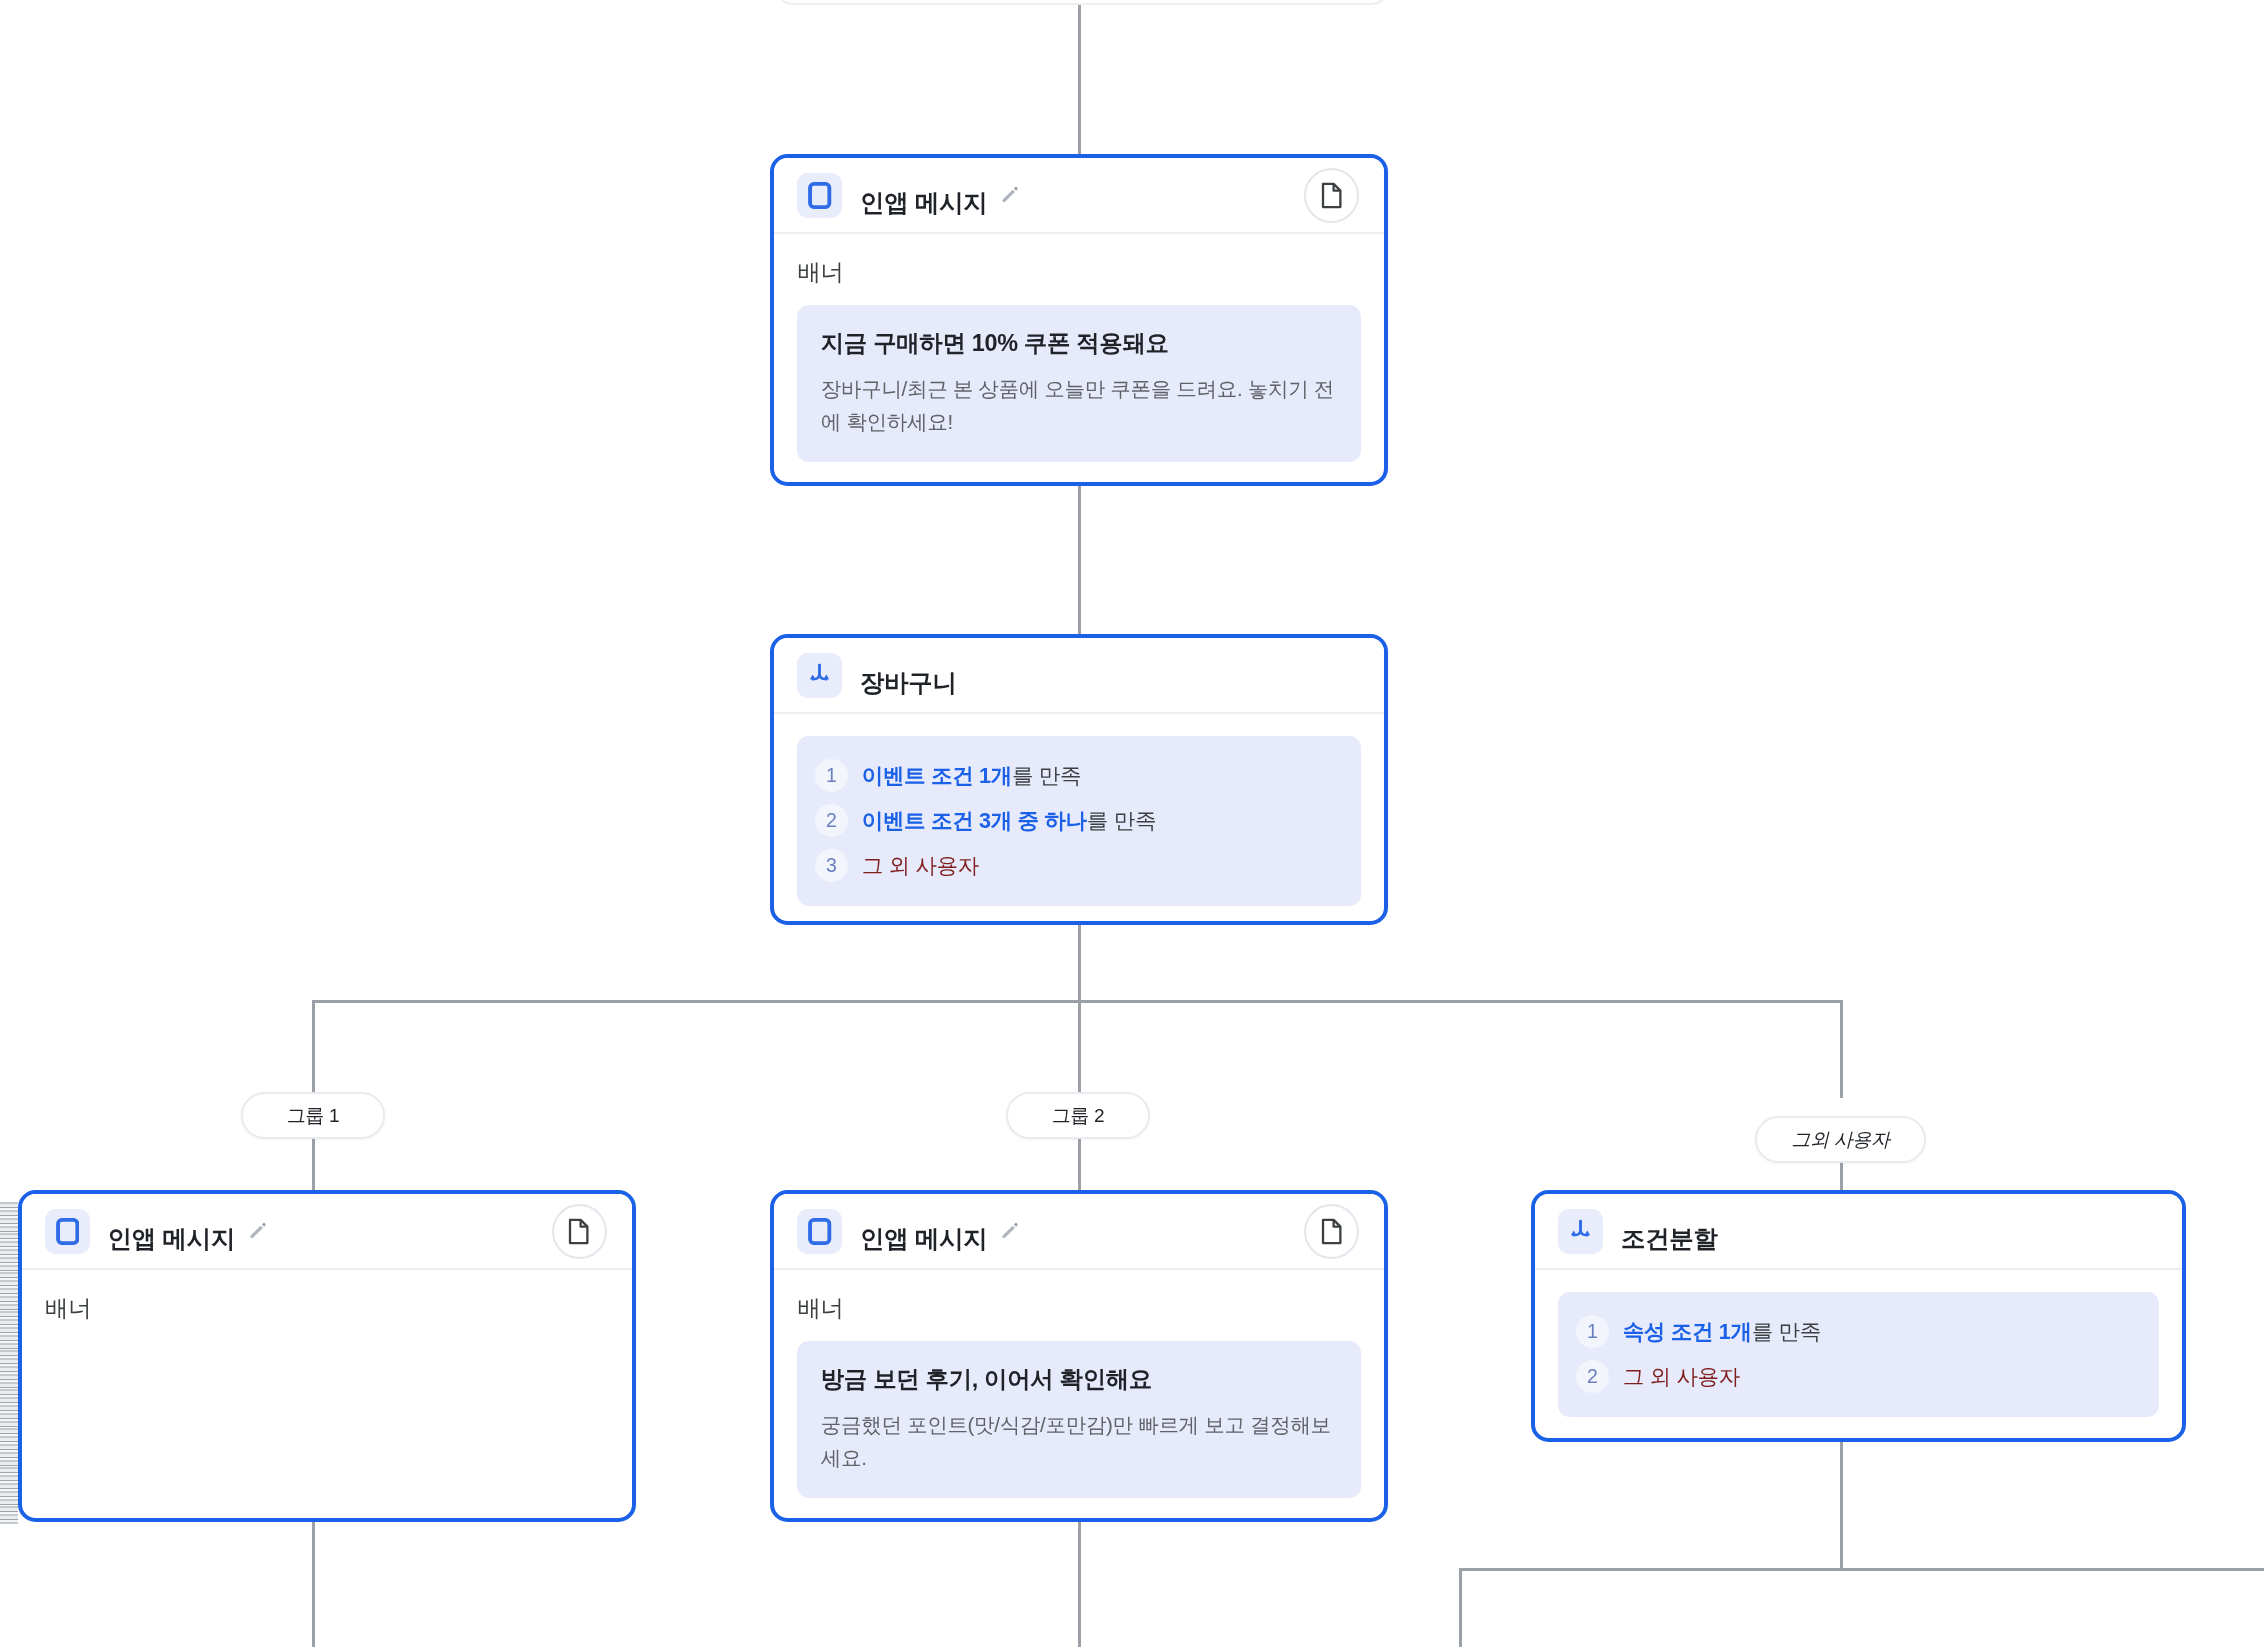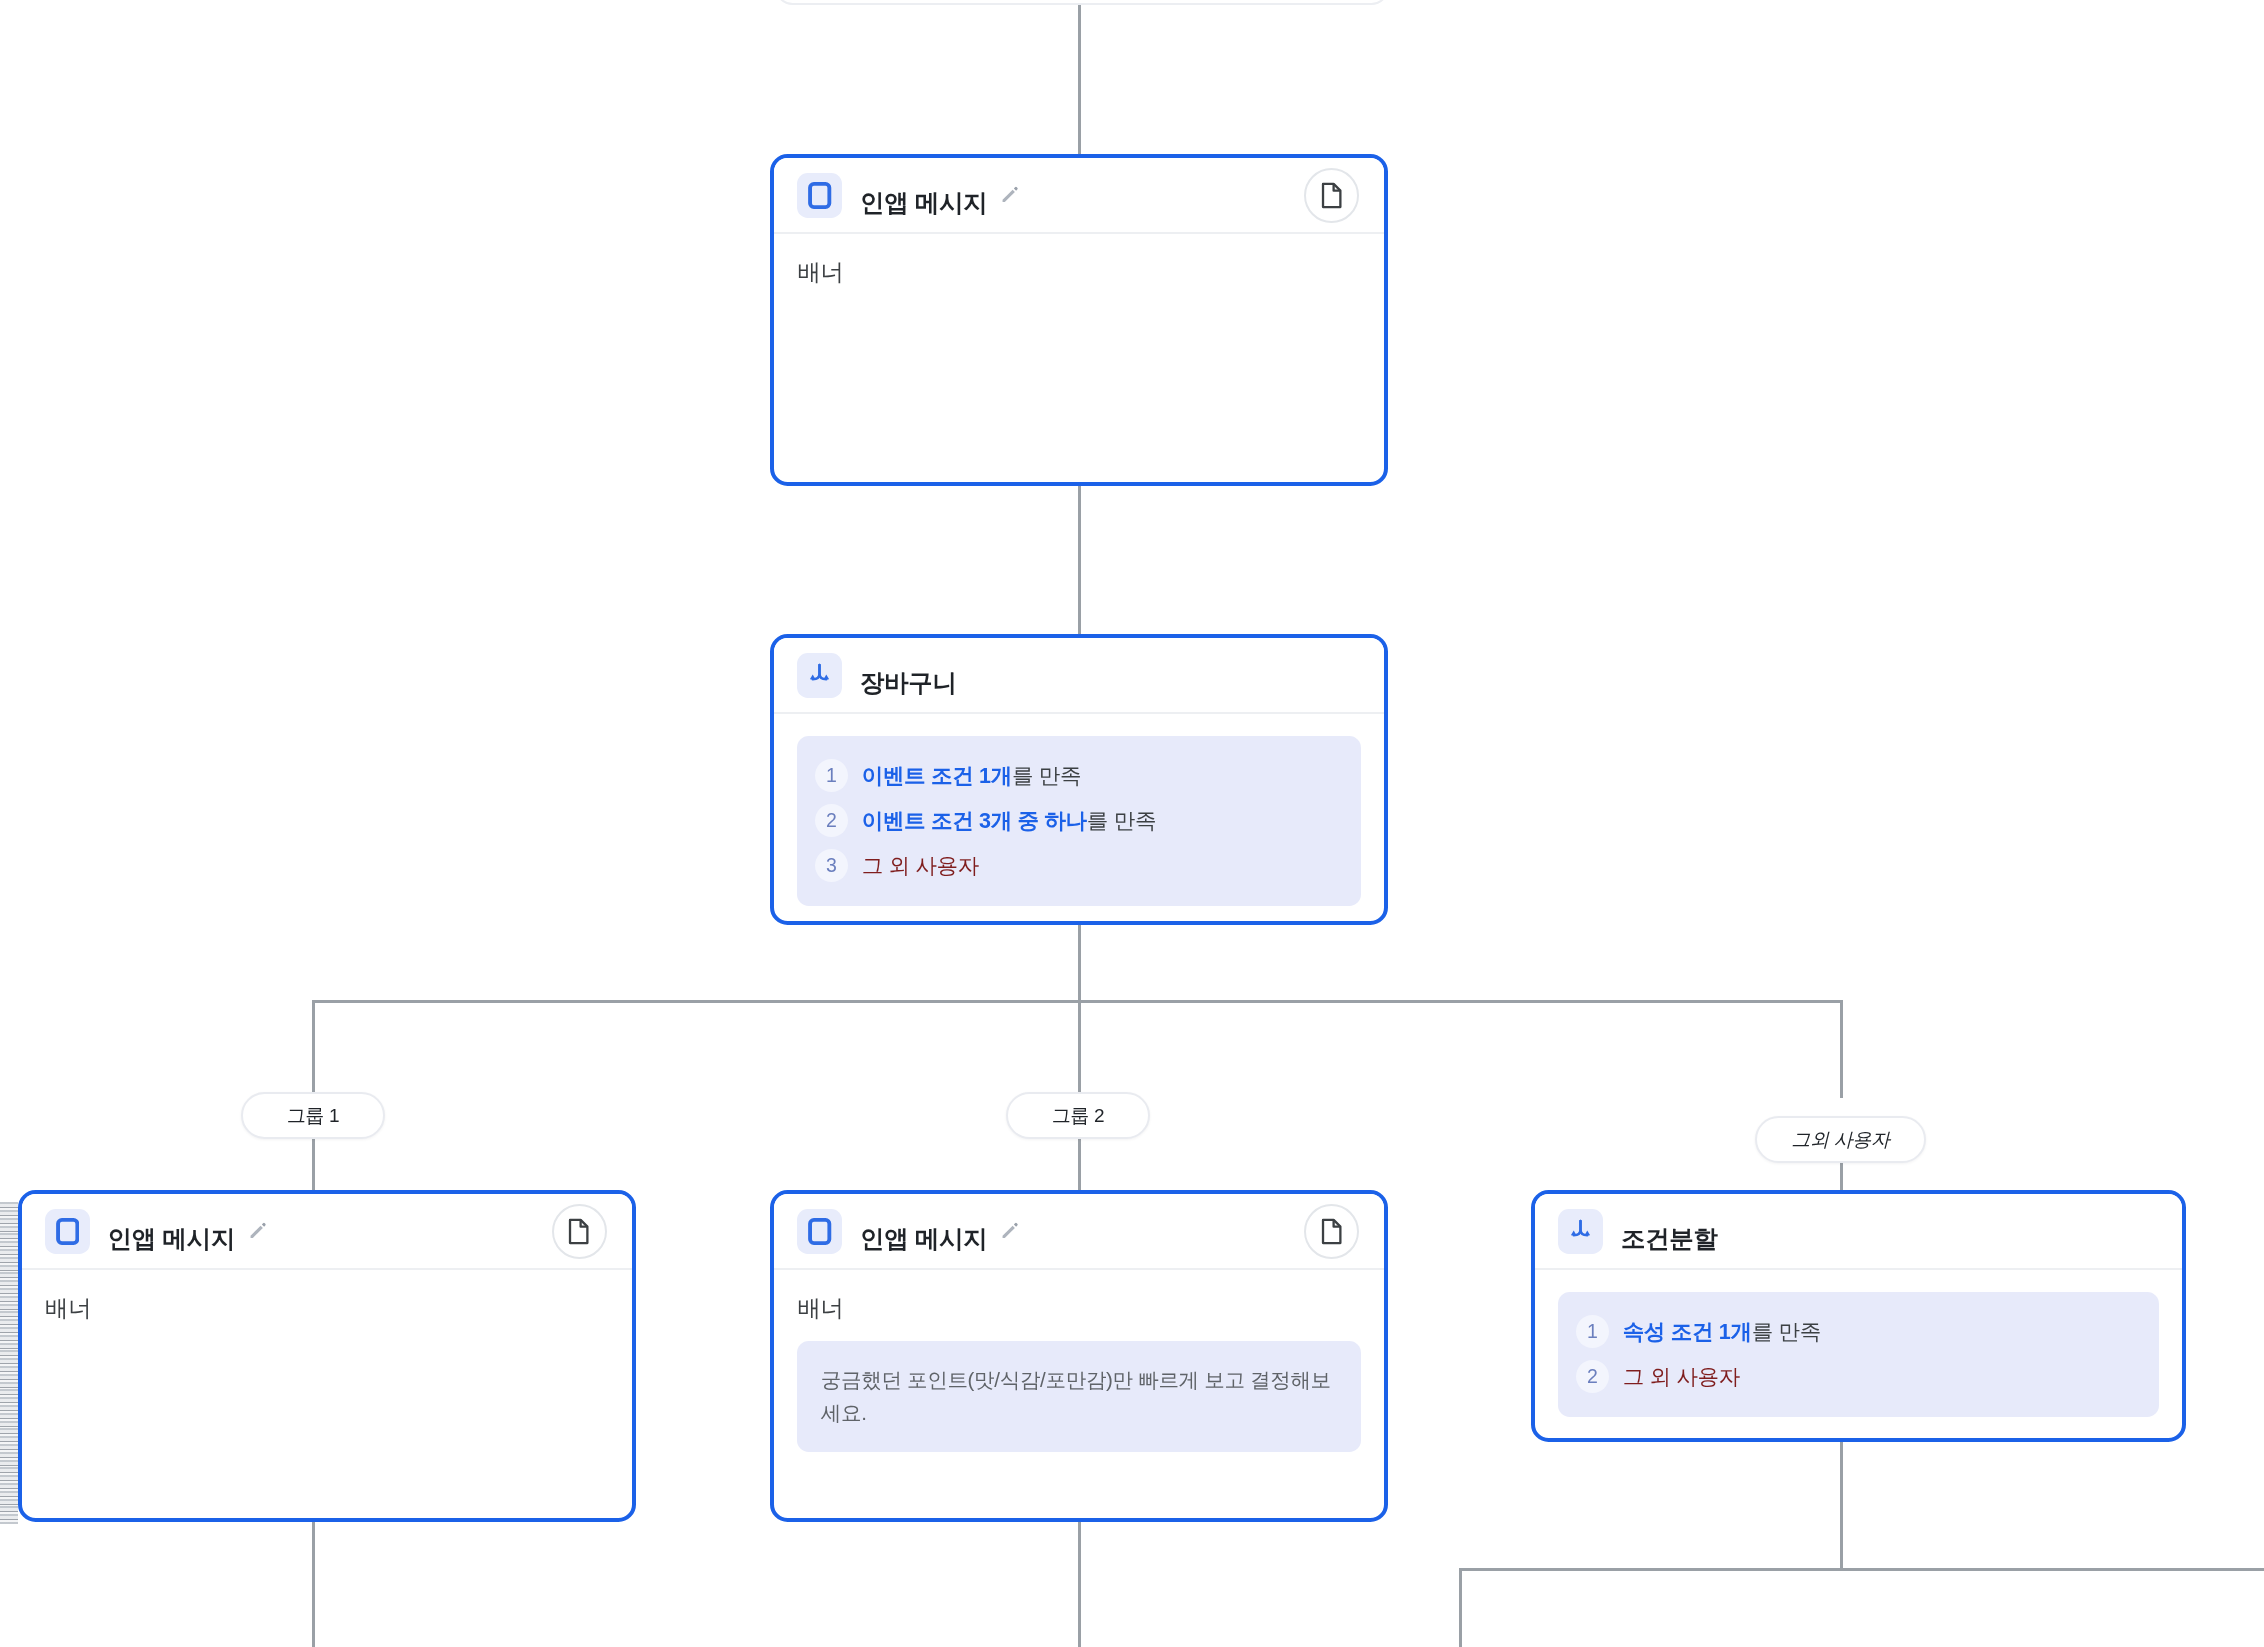--- a/index.html
+++ b/index.html
@@ -238,20 +238,24 @@
       <span class="head-spacer"></span>
       <span class="doc-btn">
         <svg width="23.4" height="27" viewBox="0 0 24 28" aria-hidden="true">
           <path d="M3 2h11l7 7v17H3z" fill="#ffffff" stroke="#3c4043" stroke-width="2.4" stroke-linejoin="round"></path>
           <path d="M14 2v7h7" fill="none" stroke="#3c4043" stroke-width="2.4" stroke-linejoin="round"></path>
         </svg>
       </span>
     </div>
     <div class="node-body">
       <div class="body-label">배너</div>
+      <div class="msg-panel">
+        <div class="msg-title">지금 구매하면 10% 쿠폰 적용돼요</div>
+        <div class="msg-desc">장바구니/최근 본 상품에 오늘만 쿠폰을 드려요. 놓치기 전에 확인하세요!</div>
+      </div>
     </div>
   </div>
 
   <div class="node" style="left:770px; top:634px; width:618px; height:291px;">
     <div class="node-head">
       <span class="tile">
         <svg width="27" height="27" viewBox="0 0 28 28" aria-hidden="true">
           <path d="M14 3v9c0 4 3 6 7 6" fill="none" stroke="#2f6ce5" stroke-width="2.6" stroke-linecap="round"></path>
           <path d="M14 3v9c0 4-3 6-7 6" fill="none" stroke="#2f6ce5" stroke-width="2.6" stroke-linecap="round"></path>
           <path d="M21 13l3 5-6 .4z" fill="#2f6ce5"></path>
@@ -333,20 +337,21 @@
       <span class="doc-btn">
         <svg width="23.4" height="27" viewBox="0 0 24 28" aria-hidden="true">
           <path d="M3 2h11l7 7v17H3z" fill="#ffffff" stroke="#3c4043" stroke-width="2.4" stroke-linejoin="round"></path>
           <path d="M14 2v7h7" fill="none" stroke="#3c4043" stroke-width="2.4" stroke-linejoin="round"></path>
         </svg>
       </span>
     </div>
     <div class="node-body">
       <div class="body-label">배너</div>
       <div class="msg-panel">
+        <div class="msg-title">방금 보던 후기, 이어서 확인해요</div>
         <div class="msg-desc">궁금했던 포인트(맛/식감/포만감)만 빠르게 보고 결정해보세요.</div>
       </div>
     </div>
   </div>
 
   <div class="node" style="left:1531px; top:1190px; width:655px; height:252px;">
     <div class="node-head">
       <span class="tile">
         <svg width="27" height="27" viewBox="0 0 28 28" aria-hidden="true">
           <path d="M14 3v9c0 4 3 6 7 6" fill="none" stroke="#2f6ce5" stroke-width="2.6" stroke-linecap="round"></path>

